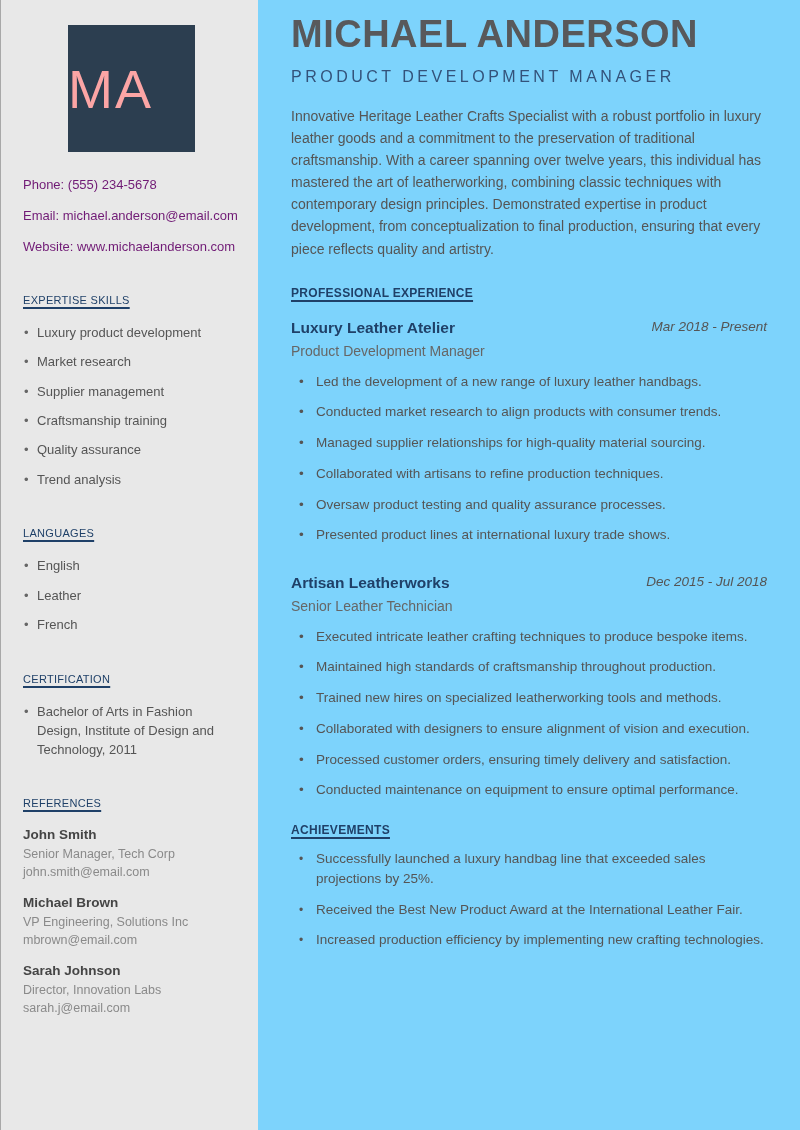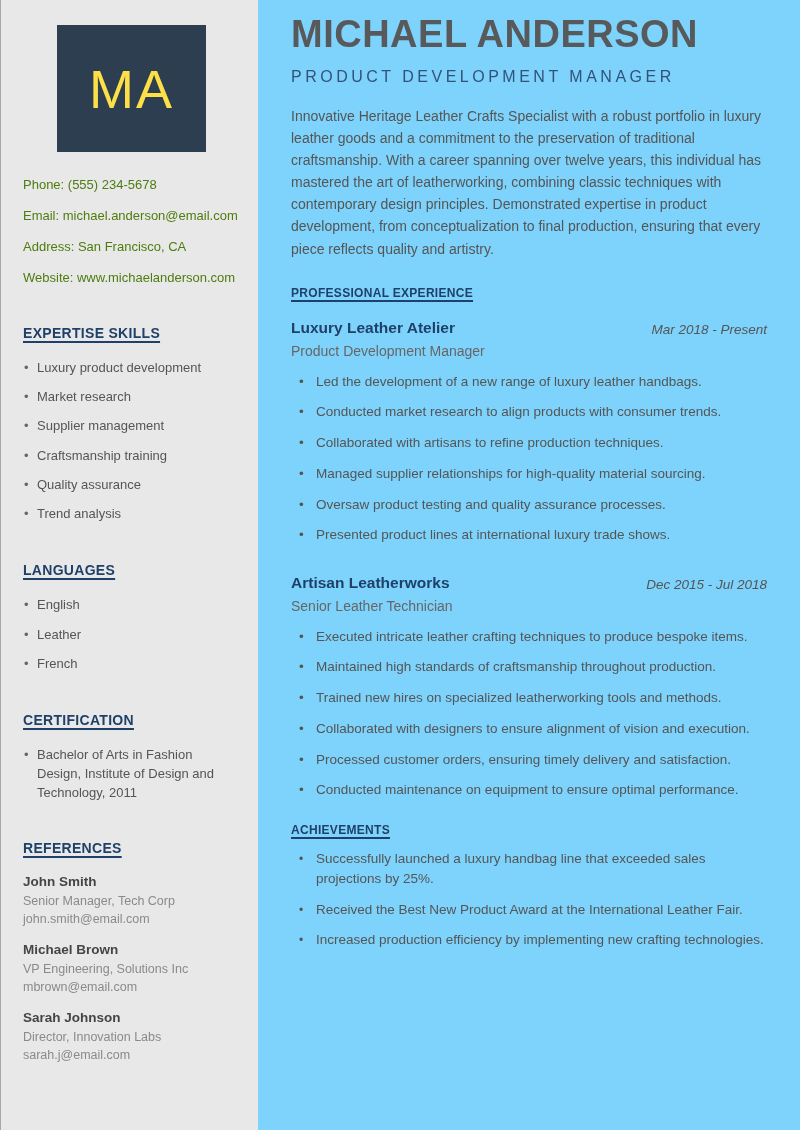--- a/index.html
+++ b/index.html
@@ -16,32 +16,32 @@
     border-left:1px solid #a8a8a8;
   }
   
   .sidebar {
     width:257px; flex:0 0 257px;
     background:#e8e8e8;
     padding:25px 18px 20px 22px;
     overflow:hidden;
   }
   .avatar {
-    width:149px; height:127px;
+    width:127px; height:127px;
     background:#2c3e50;
-    color:#fde047;
-    display:flex; align-items:center; justify-content:center;
+    color:#fca5a5;
+    display:flex; align-items:center; 
     font-size:54px; letter-spacing:2px; font-weight:400;
     margin:0 auto 24px auto;
   }
   .contact-line {
-    font-size:13px; color:#4d7c0f; line-height:1.38; margin-bottom:13px;
+    font-size:13px; color:#701a75; line-height:1.38; margin-bottom:13px;
   }
   .side-heading {
-    color:#1f4068; font-size:14px; font-weight:bold;
+    color:#1f4068; font-size:11px; font-weight:normal;
     text-decoration:underline; text-underline-offset:3px; text-decoration-thickness:1.5px;
     letter-spacing:0.3px;
     margin:38px 0 18px 0;
   }
   .side-list { list-style:none; }
   .side-list li {
     position:relative; padding-left:14px;
     font-size:13px; color:#555; line-height:1.45; margin-bottom:10.5px;
   }
   .side-list li::before { content:"•"; position:absolute; left:1px; color:#666; }
@@ -64,21 +64,21 @@
   .summary {
     font-size:14px; color:#555; line-height:1.58; margin-top:19px;
   }
   .main-heading {
     color:#1f4068; font-size:12px; font-weight:bold;
     text-decoration:underline; text-underline-offset:3px; text-decoration-thickness:1.5px;
     letter-spacing:0.3px;
     margin-top:26px;
   }
   .job { margin-top:19px; }
-  .job-header { display:flex; justify-content:space-between; align-items:flex-end;gap:24px; }
+  .job-header { display:flex; justify-content:space-between; align-items:flex-start;gap:24px; }
   .company { color:#1f4068; font-size:15.5px; font-weight:bold; }
   .dates { color:#555; font-size:13.5px; font-style:italic; }
   .role { color:#666; font-size:14px; margin-top:6px; }
   .bullets { list-style:none; margin-top:13px; padding-left:8px; }
   .bullets li {
     position:relative; padding-left:17px;
     font-size:13.5px; color:#555; line-height:1.5; margin-bottom:10.5px;
   }
   .bullets li::before { content:"•"; position:absolute; left:0; color:#555; }
   .ach-list { margin-top:12px; }
@@ -90,21 +90,20 @@
 <div class="page">
 
   <aside class="sidebar">
     <div class="avatar">
       <span>MA</span>
     </div>
 
     <div>
       <div class="contact-line">Phone: (555) 234-5678</div>
       <div class="contact-line">Email: michael.anderson@email.com</div>
-      <div class="contact-line">Address: San Francisco, CA</div>
       <div class="contact-line">Website: www.michaelanderson.com</div>
     </div>
 
     <h3 class="side-heading">EXPERTISE SKILLS</h3>
     <ul class="side-list">
       <li>Luxury product development</li>
       <li>Market research</li>
       <li>Supplier management</li>
       <li>Craftsmanship training</li>
       <li>Quality assurance</li>
@@ -152,22 +151,22 @@
 
     <section class="job">
       <div class="job-header">
         <span class="company">Luxury Leather Atelier</span>
         <span class="dates">Mar 2018 - Present</span>
       </div>
       <div class="role">Product Development Manager</div>
       <ul class="bullets">
         <li>Led the development of a new range of luxury leather handbags.</li>
         <li>Conducted market research to align products with consumer trends.</li>
+        <li>Managed supplier relationships for high-quality material sourcing.</li>
         <li>Collaborated with artisans to refine production techniques.</li>
-        <li>Managed supplier relationships for high-quality material sourcing.</li>
         <li>Oversaw product testing and quality assurance processes.</li>
         <li>Presented product lines at international luxury trade shows.</li>
       </ul>
     </section>
 
     <section class="job" style="margin-top:28px;">
       <div class="job-header">
         <span class="company">Artisan Leatherworks</span>
         <span class="dates">Dec 2015 - Jul 2018</span>
       </div>

